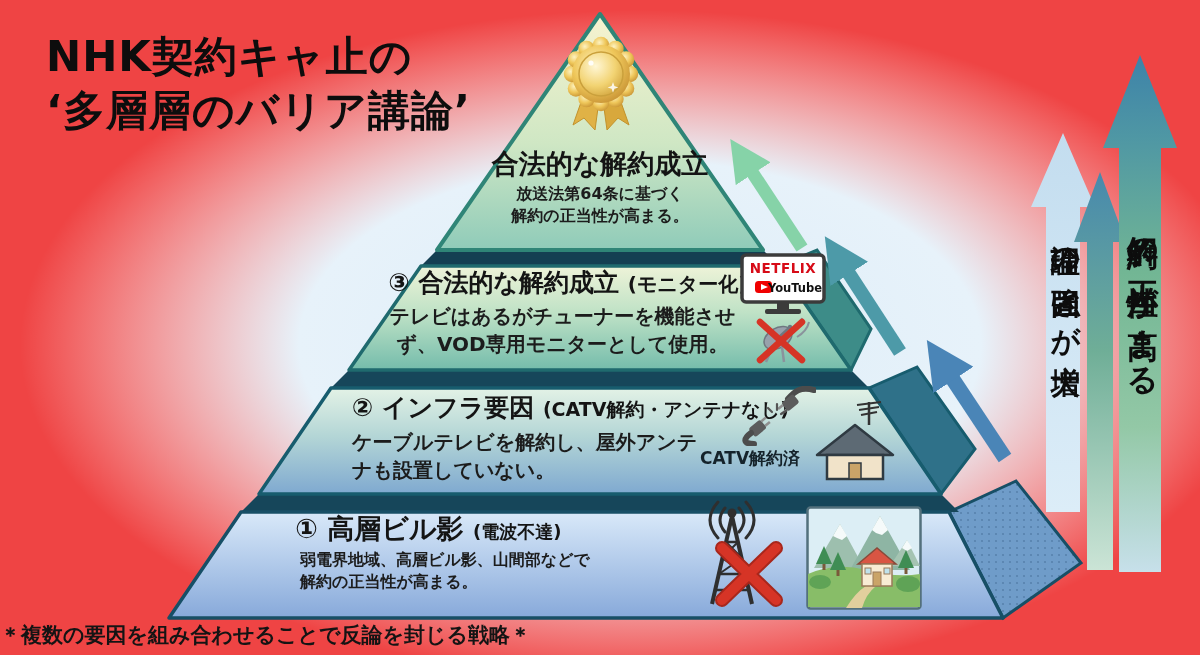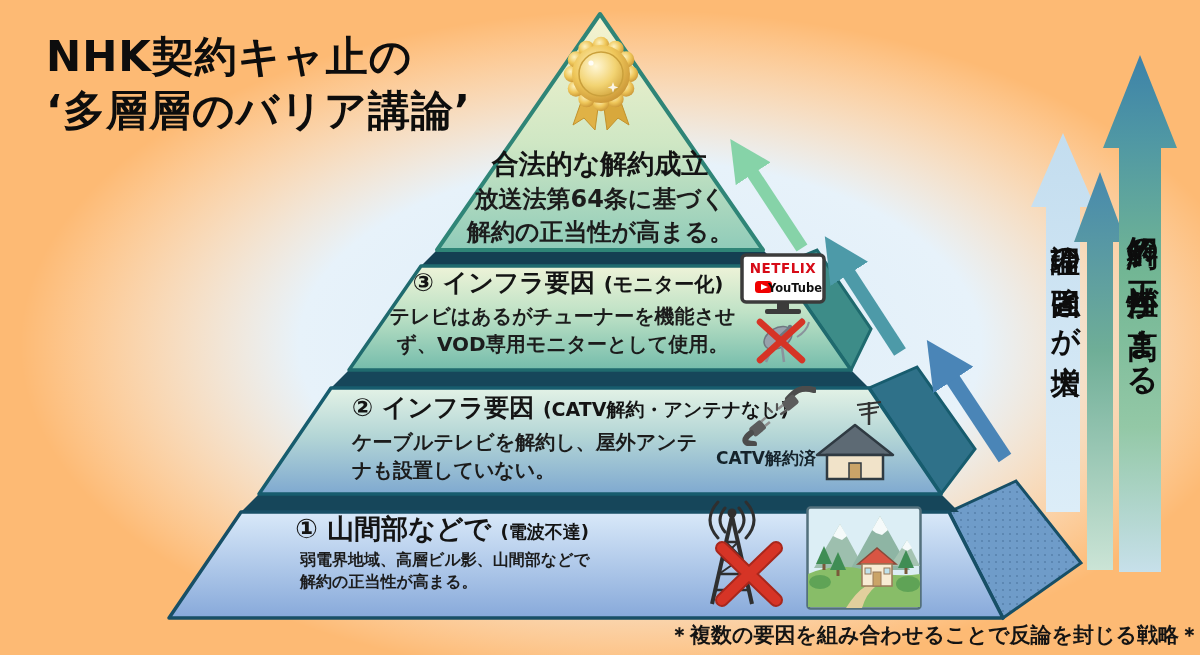--- a/index.html
+++ b/index.html
@@ -1,29 +1,29 @@
 <!DOCTYPE html>
 <html><head>
 <meta charset="utf-8">
 <style>
   html,body{margin:0;padding:0;background:#ffffff;}
-  .stage{position:relative;width:1200px;height:655px;background:#fdba74;overflow:hidden;
+  .stage{position:relative;width:1200px;height:655px;background:#ef4444;overflow:hidden;
          font-family:"DejaVu Sans","Liberation Sans",sans-serif;color:#111;}
   .abs{position:absolute;}
   svg{display:block;}
   .title{left:46px;top:30px;width:520px;font-size:42px;line-height:1.28;font-weight:900;
          color:#0d0d0d;letter-spacing:1px;}
   .lvl-head{font-weight:900;color:#141414;white-space:nowrap;}
   .lvl-head .paren{font-weight:900;text-align:right;}
   .lvl-body{font-weight:700;color:#1c1c1c;line-height:1.38;}
   .center{text-align:center;}
   .v-label{writing-mode:vertical-rl;text-orientation:upright;font-weight:900;color:#0d0d0d;
            letter-spacing:3px;text-align:left;}
-  .icon-caption{font-weight:800;font-size:17px;color:#15232b;text-align:right;white-space:nowrap;}
-  .footer-note{left:0;top:621px;width:1200px;text-align:right;font-size:21px;font-weight:800;color:#141414;}
+  .icon-caption{font-weight:800;font-size:17px;color:#15232b;text-align:left;white-space:nowrap;}
+  .footer-note{left:0;top:621px;width:1200px;text-align:left;font-size:21px;font-weight:800;color:#141414;}
 </style>
 </head>
 <body>
 
 <div class="stage">
 
   <svg class="abs" style="left:0;top:0" width="1200" height="655" viewBox="0 0 1200 655">
     <defs>
       <radialGradient id="blobGrad" cx="50%" cy="50%" r="50%">
         <stop offset="0%" stop-color="#ddedf8"></stop>
@@ -153,27 +153,27 @@
         <circle cx="59.5" cy="18.9" r="8.2"></circle>
         <circle cx="70.1" cy="29.5" r="8.2"></circle>
     </g>
     <circle cx="45" cy="44" r="29" fill="url(#goldA)"></circle>
     <circle cx="45" cy="44" r="22" fill="url(#goldB)" stroke="#caa03c" stroke-width="1.5"></circle>
     <circle cx="35" cy="33" r="2.6" fill="#ffffff" opacity="0.9"></circle>
     <path d="M57,52 l1.4,4 4,1.4 -4,1.4 -1.4,4 -1.4,-4 -4,-1.4 4,-1.4 z" fill="#ffffff" opacity="0.85"></path>
   </svg>
 
   <div class="abs lvl-head center" style="left:420px;top:146px;width:360px;font-size:27px">合法的な解約成立</div>
-  <div class="abs lvl-body center" style="left:420px;top:183px;width:360px;font-size:24px">
+  <div class="abs lvl-body center" style="left:420px;top:183px;width:360px;font-size:16px">
     <div>放送法第64条に基づく</div>
     <div>解約の正当性が高まる。</div>
   </div>
 
   <div class="abs lvl-head center" style="left:368px;top:266px;width:400px;font-size:25px">
-    <span>③ インフラ要因</span>
+    <span>③ 合法的な解約成立</span>
     <span class="paren" style="font-size:20px">(モニター化)</span>
   </div>
   <div class="abs lvl-body center" style="left:365px;top:303px;width:395px;font-size:20px">
     <div>テレビはあるがチューナーを機能させ</div>
     <div>ず、VOD専用モニターとして使用。</div>
   </div>
 
   <svg class="abs" style="left:740px;top:253px" width="86" height="66" viewBox="0 0 86 66">
     <rect x="2" y="2" width="82" height="47" rx="4" fill="#ffffff" stroke="#3b3b3b" stroke-width="3.5"></rect>
     <text x="43" y="20" text-anchor="middle" font-size="13.5" font-weight="900" fill="#d70b17" letter-spacing="0.5">NETFLIX</text>
@@ -226,21 +226,21 @@
     <line x1="56" y1="28" x2="56" y2="5" stroke="#333" stroke-width="2.5"></line>
     <line x1="44" y1="8" x2="68" y2="5" stroke="#333" stroke-width="2"></line>
     <line x1="46" y1="13" x2="66" y2="10" stroke="#333" stroke-width="2"></line>
     <line x1="48" y1="18" x2="64" y2="15" stroke="#333" stroke-width="2"></line>
     <polygon points="4,58 42,28 80,58" fill="#5d6a74" stroke="#2f3a42" stroke-width="2.5" stroke-linejoin="round"></polygon>
     <rect x="14" y="58" width="56" height="24" fill="#f1e3c9" stroke="#2f3a42" stroke-width="2.5"></rect>
     <rect x="36" y="66" width="12" height="16" fill="#caa468" stroke="#2f3a42" stroke-width="1.5"></rect>
   </svg>
 
   <div class="abs lvl-head" style="left:295px;top:511px;font-size:27px">
-    <span>① 山間部などで</span>
+    <span>① 高層ビル影</span>
     <span class="paren" style="font-size:18px">(電波不達)</span>
   </div>
   <div class="abs lvl-body" style="left:300px;top:549px;width:390px;font-size:16px">
     <div>弱電界地域、高層ビル影、山間部などで</div>
     <div>解約の正当性が高まる。</div>
   </div>
 
   <svg class="abs" style="left:688px;top:500px" width="100" height="110" viewBox="0 0 100 110">
     <circle cx="44" cy="13" r="4.5" fill="#2f2f2f"></circle>
     <line x1="44" y1="16" x2="24" y2="104" stroke="#2f2f2f" stroke-width="4"></line>

